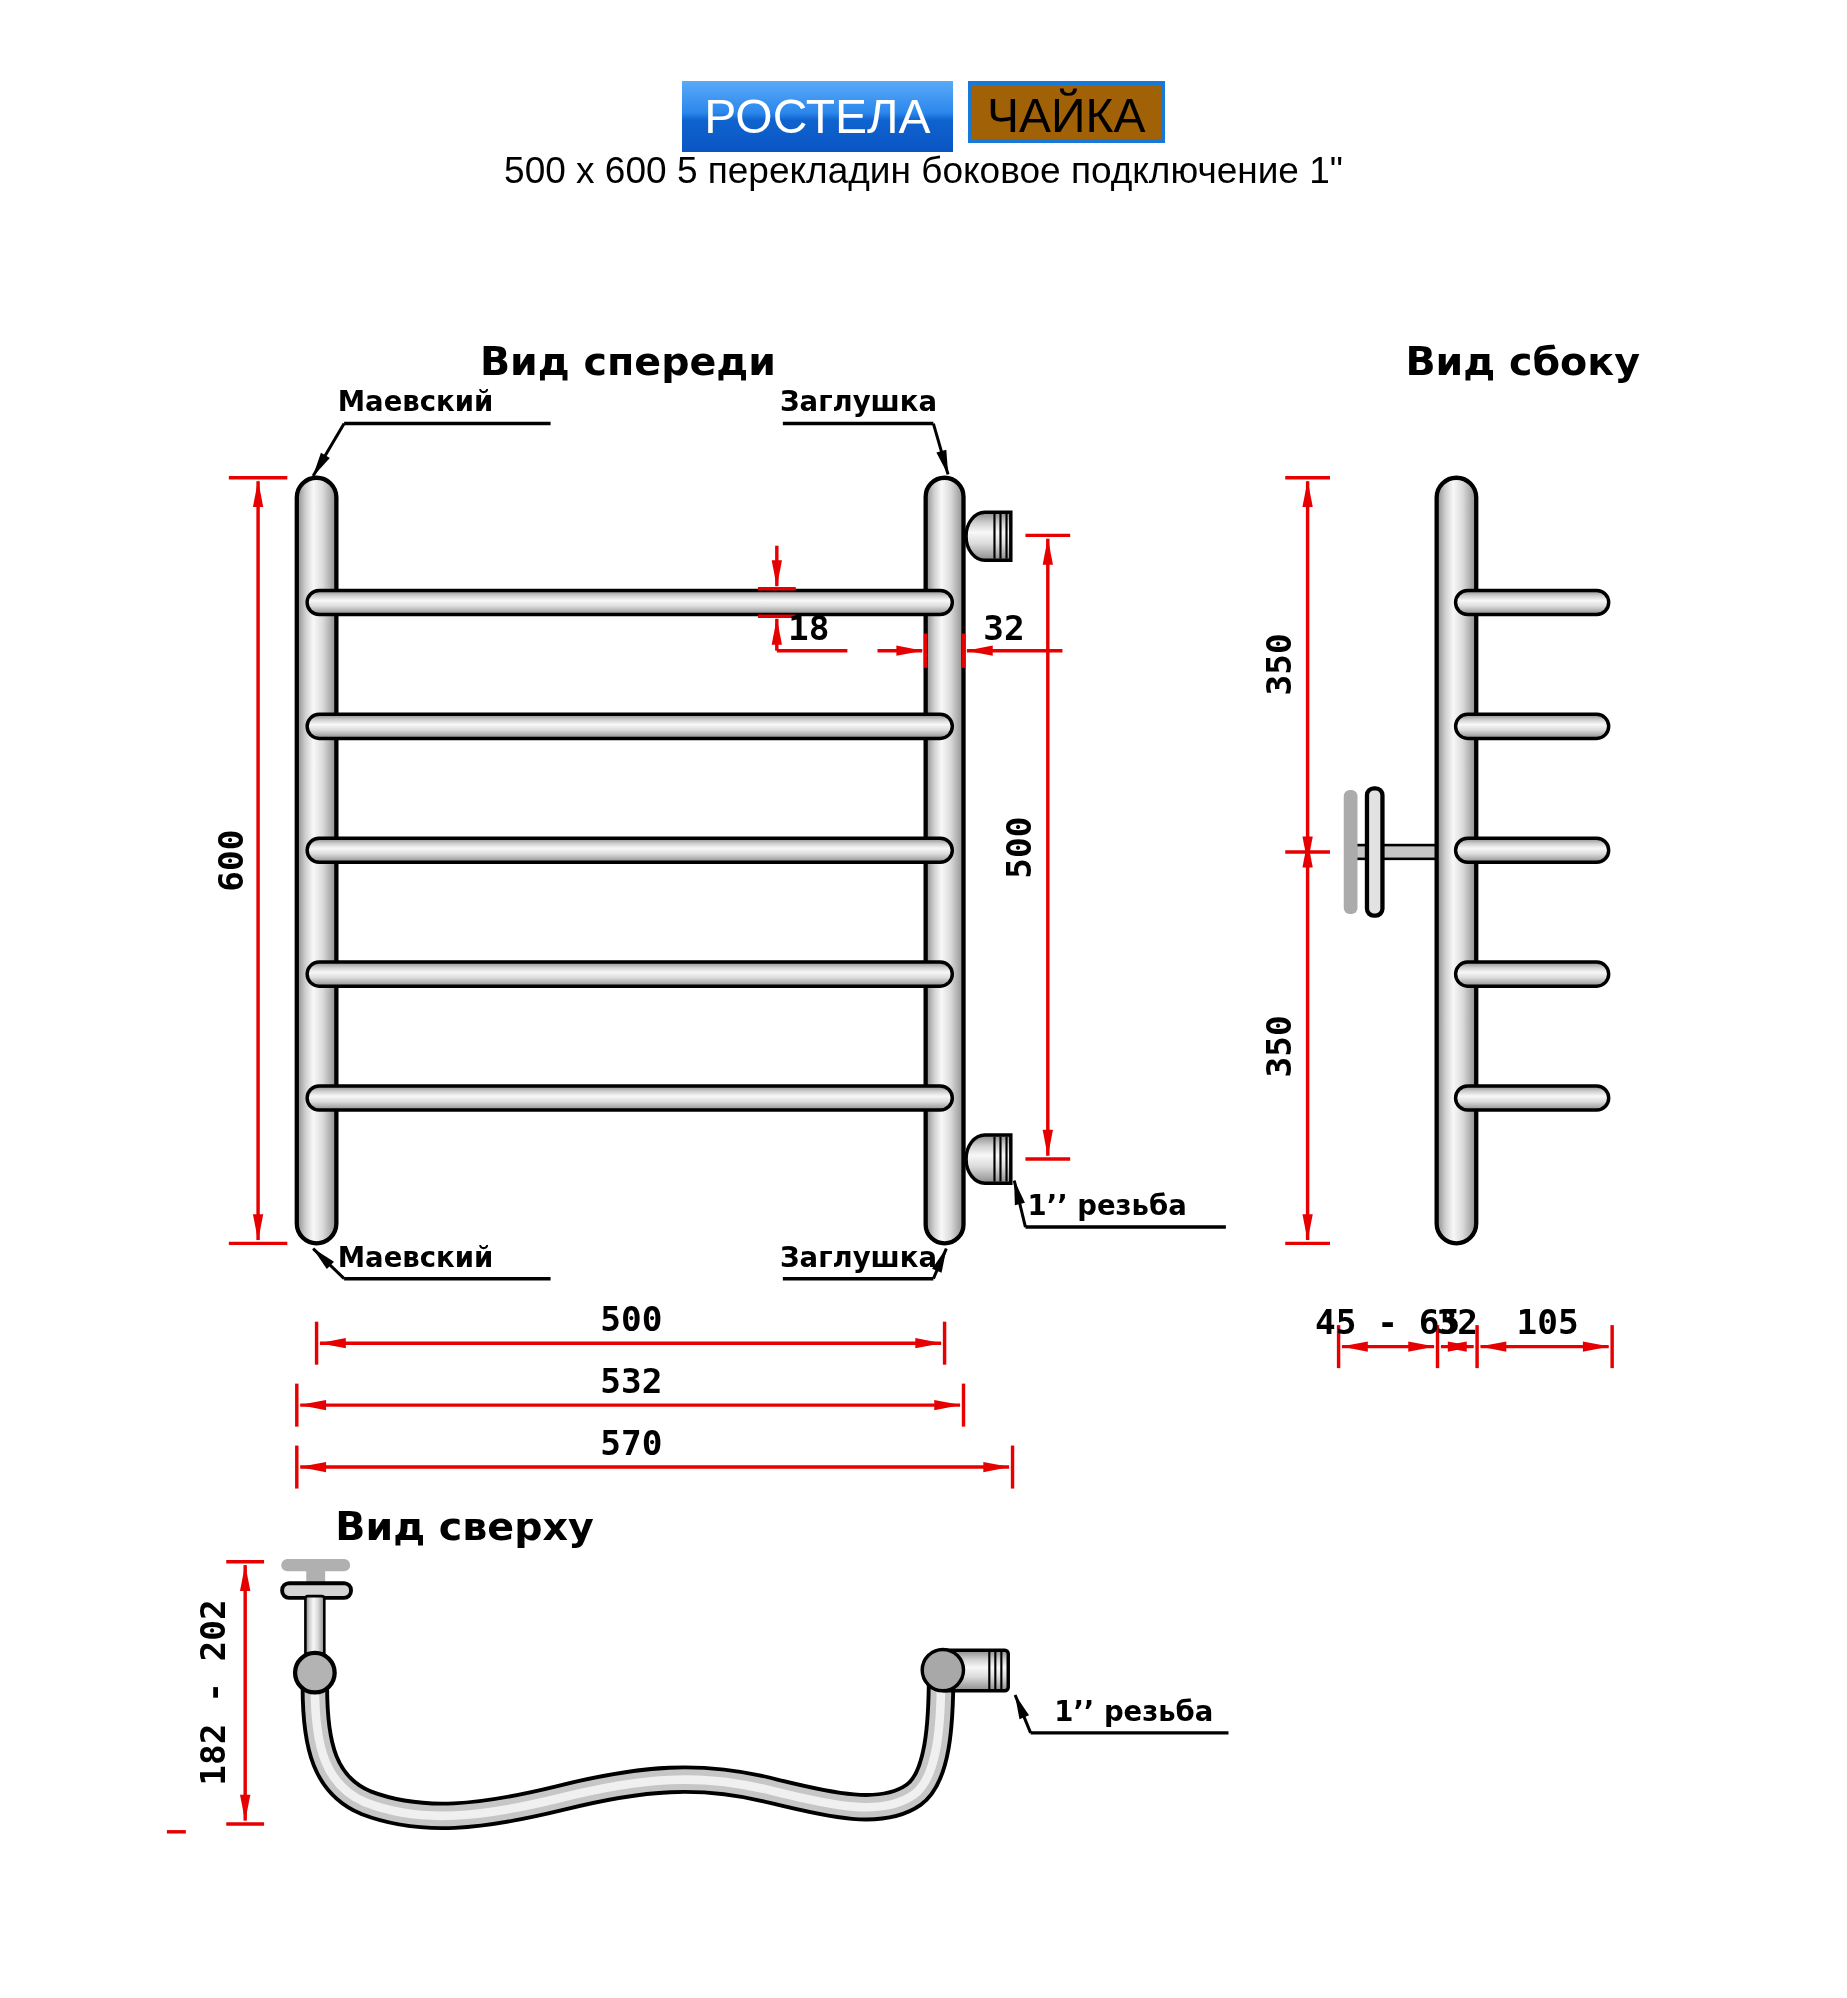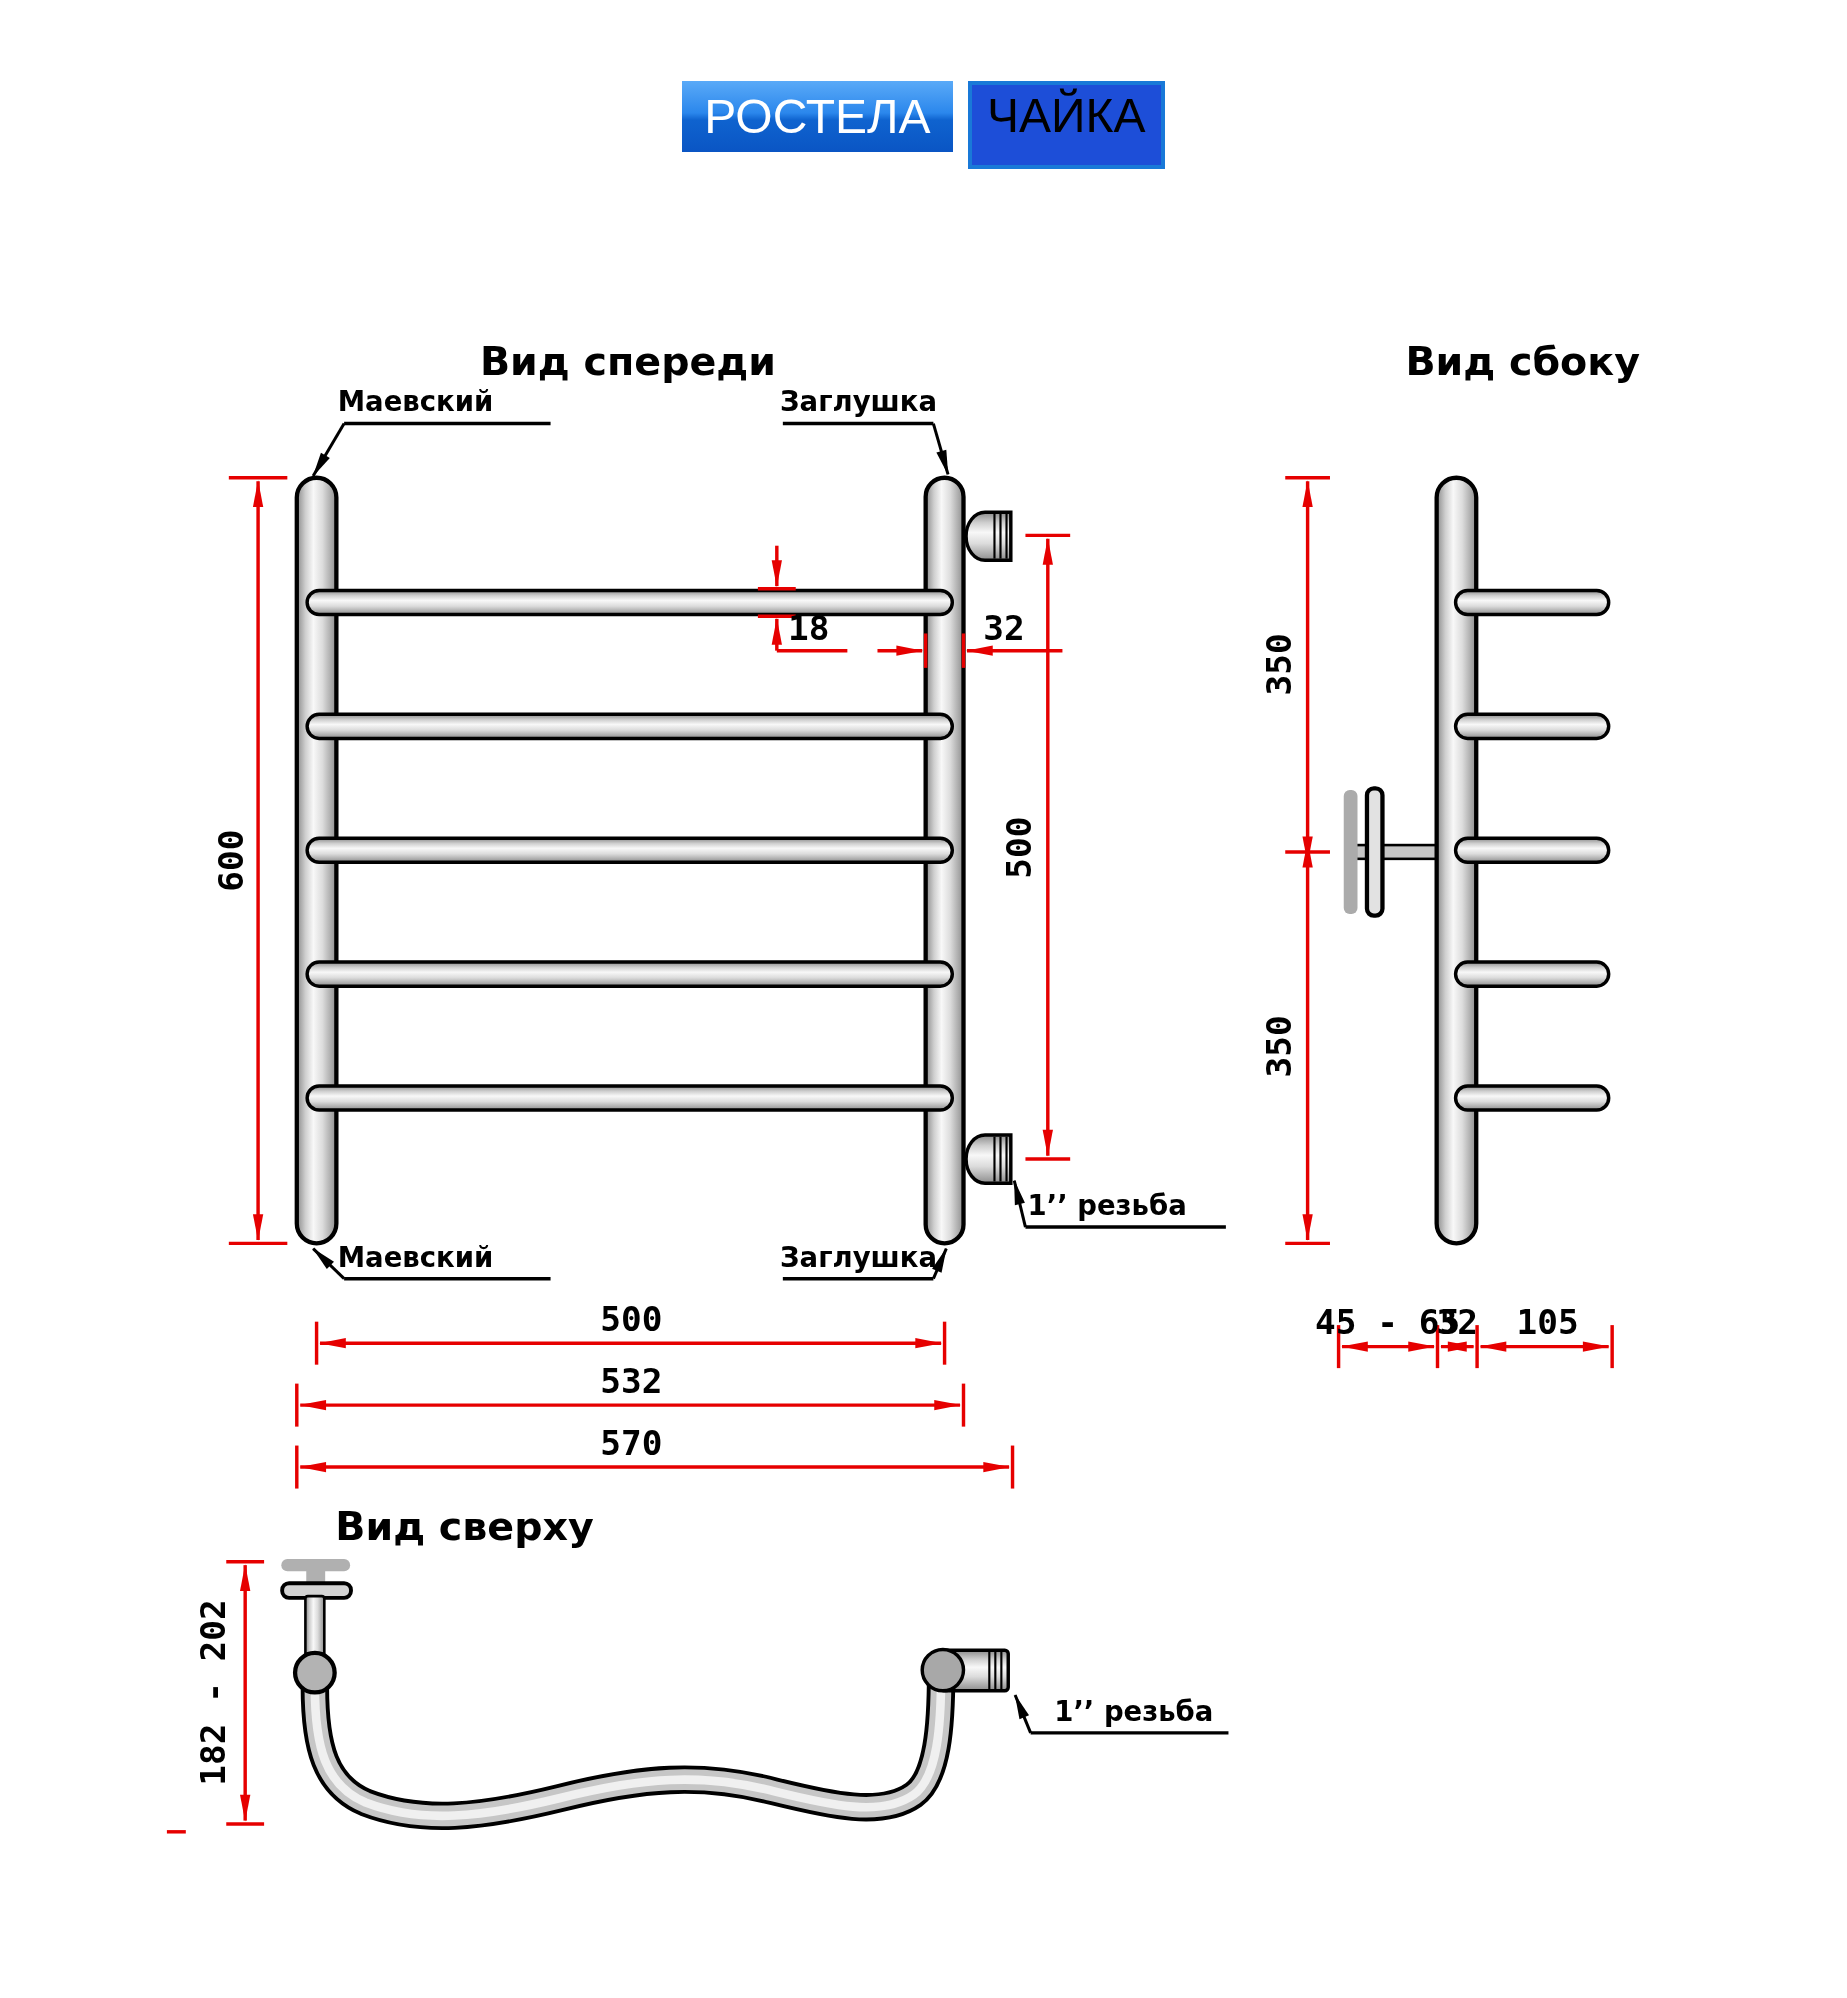--- a/index.html
+++ b/index.html
@@ -2,22 +2,22 @@
 <html style="font-size:13.8px"><head>
 <meta charset="utf-8">
 <style>
   html,body{margin:0;padding:0;background:#fff;}
   .page{position:relative;width:1847px;height:1999px;background:#fff;overflow:hidden;
         font-family:"Liberation Sans",sans-serif;}
   .brand-row{position:absolute;top:69px;left:0;width:100%;display:flex;
              justify-content:center;align-items:stretch;gap:14.6px;margin-top:12px;}
   .brand-blue{height:71px;line-height:71px;padding:0 22.4px;font-size:48px;color:#fff;
               background:linear-gradient(#5aaaf8,#2b87ec 45%,#0f63cf 55%,#0a55c4);}
-  .brand-white{height:88px;line-height:62px;padding:0 15.5px;font-size:48px;color:#000;
-               background:#1d4ed8;border:4.3px solid #1979d8;box-sizing:border-box;}
+  .brand-white{height:62px;line-height:62px;padding:0 15.5px;font-size:48px;color:#000;
+               background:#a16207;border:4.3px solid #1979d8;box-sizing:border-box;}
   .subtitle{position:absolute;top:150px;left:0;width:100%;text-align:center;
             font-size:37px;color:#000;}
   svg.draw{position:absolute;left:0;top:0;}
   .t-title{font:700 46px "DejaVu Sans",sans-serif;fill:#000;}
   .t-label{font:700 32px "DejaVu Sans",sans-serif;fill:#000;}
   .t-dim{font:700 40px "DejaVu Sans Mono",monospace;fill:#000;}
   .tube{fill:url(#gH);stroke:#000;stroke-width:5;}
   .rung{fill:url(#gV);stroke:#000;stroke-width:4;}
   .fit{fill:url(#gV);stroke:#000;stroke-width:4;}
   .thr{stroke:#000;stroke-width:2.5;}
@@ -28,20 +28,21 @@
 </style>
 </head>
 <body>
 
 <div class="page">
 
   <div class="brand-row">
     <div class="brand-blue">РОСТЕЛА</div>
     <div class="brand-white">ЧАЙКА</div>
   </div>
+  <div class="subtitle">500 x 600 5 перекладин боковое подключение 1"</div>
 
   <svg class="draw" width="1847" height="1999" viewBox="0 0 2147 2323">
     <defs>
       <linearGradient id="gH" x1="0" y1="0" x2="1" y2="0">
         <stop offset="0" stop-color="#8a8a8a"></stop>
           <stop offset="0.22" stop-color="#cfcfcf"></stop>
         <stop offset="0.42" stop-color="#f8f8f8"></stop>
           <stop offset="0.65" stop-color="#dcdcdc"></stop>
         <stop offset="1" stop-color="#8d8d8d"></stop>
       </linearGradient>

